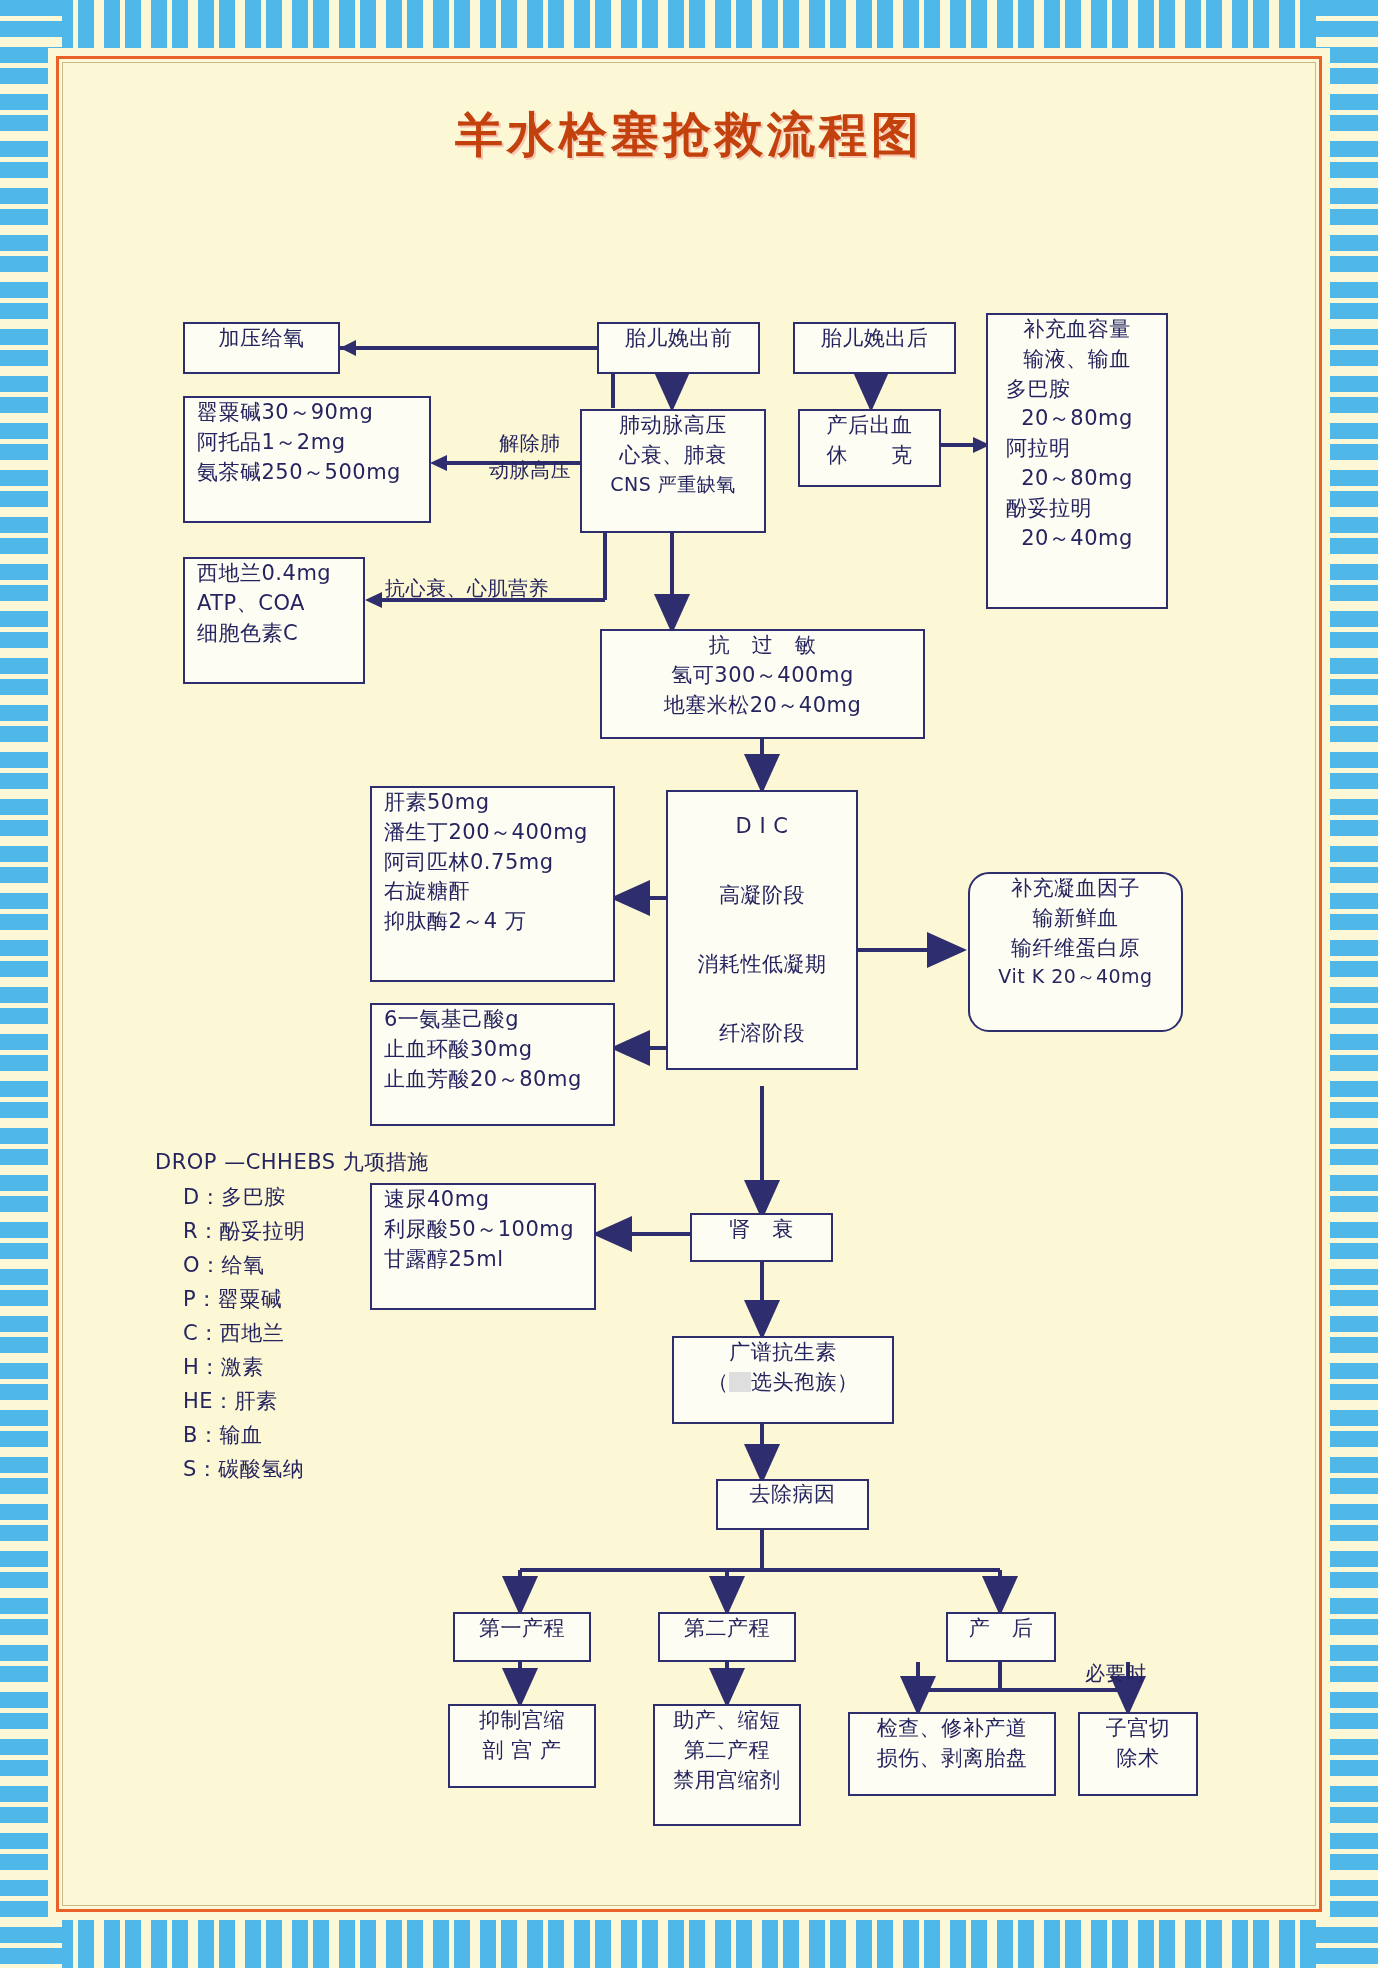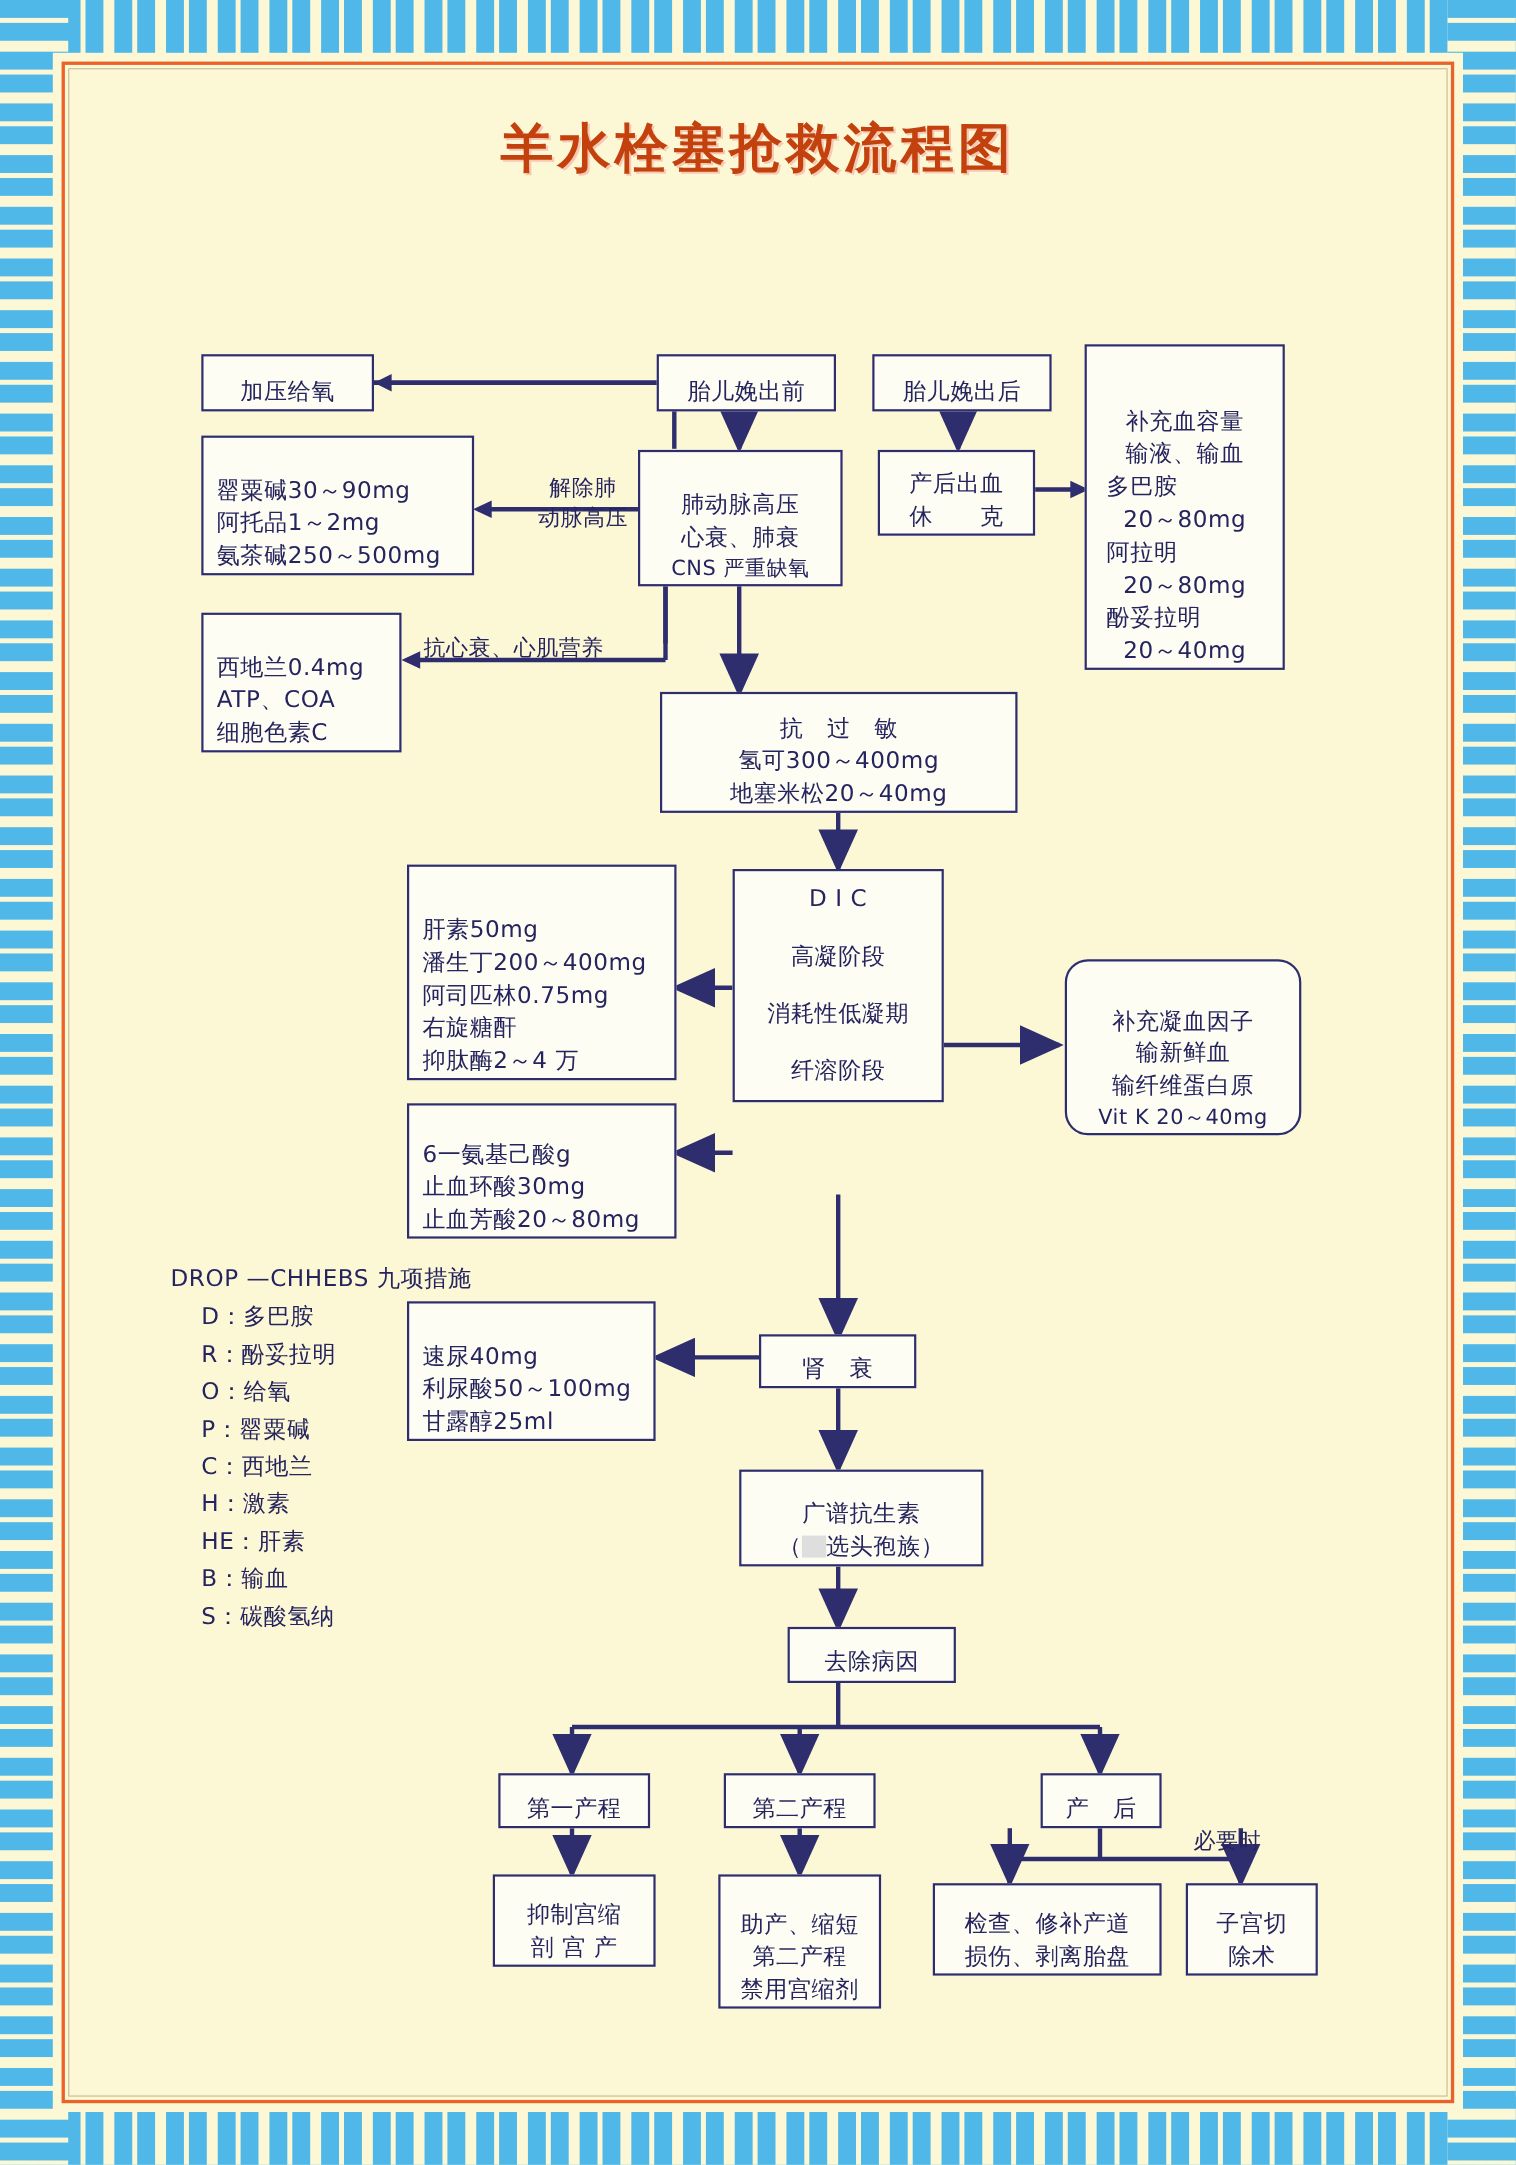--- a/index.html
+++ b/index.html
@@ -76,21 +76,21 @@
   }
 
   .box{
     position:absolute;
     border:2px solid #2E2D6E;
     background:#FDFDF3;
     color:#26245F;
     box-sizing:border-box;
     display:flex;
     flex-direction:column;
-    justify-content:flex-end;
+    justify-content:flex-start;
     font-size:21px;
     line-height:1.42;
     letter-spacing:0.5px;
   }
   .box .ln{white-space:nowrap;}
   .box.center .ln{text-align:center;}
   .box.left  .ln{text-align:left;padding-left:12px;}
 
   .lbl{
     position:absolute;
@@ -278,21 +278,21 @@
     </div>
 
     <div class="box left" style="left:370px;top:786px;width:245px;height:196px;">
       <div class="ln">肝素50mg</div>
       <div class="ln">潘生丁200～400mg</div>
       <div class="ln">阿司匹林0.75mg</div>
       <div class="ln">右旋糖酐</div>
       <div class="ln">抑肽酶2～4 万</div>
     </div>
 
-    <div class="box center" style="left:666px;top:790px;width:192px;height:212px;justify-content:space-around;">
+    <div class="box center" style="left:666px;top:790px;width:192px;height:280px;justify-content:space-around;">
       <div class="ln">D I C</div>
       <div class="ln">高凝阶段</div>
       <div class="ln">消耗性低凝期</div>
       <div class="ln">纤溶阶段</div>
     </div>
 
     <div class="box center" style="left:968px;top:872px;width:215px;height:160px;border-radius:21px;">
       <div class="ln">补充凝血因子</div>
       <div class="ln">输新鲜血</div>
       <div class="ln">输纤维蛋白原</div>

